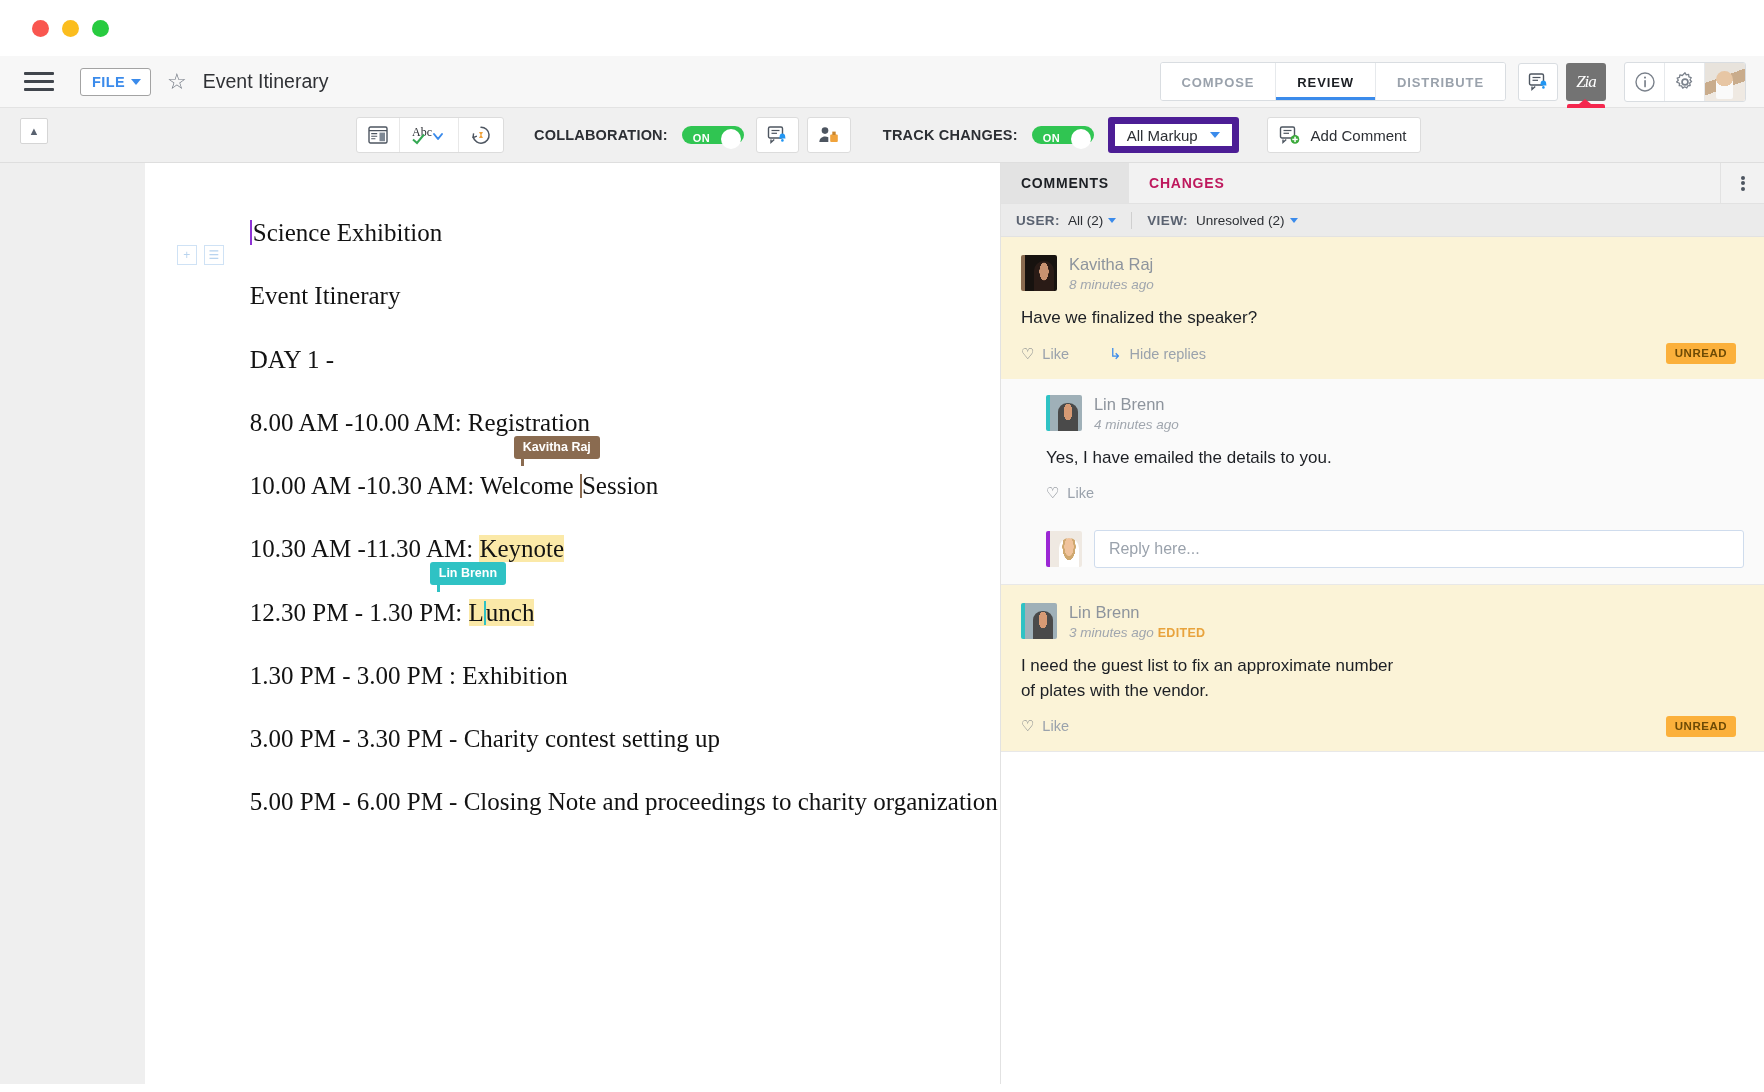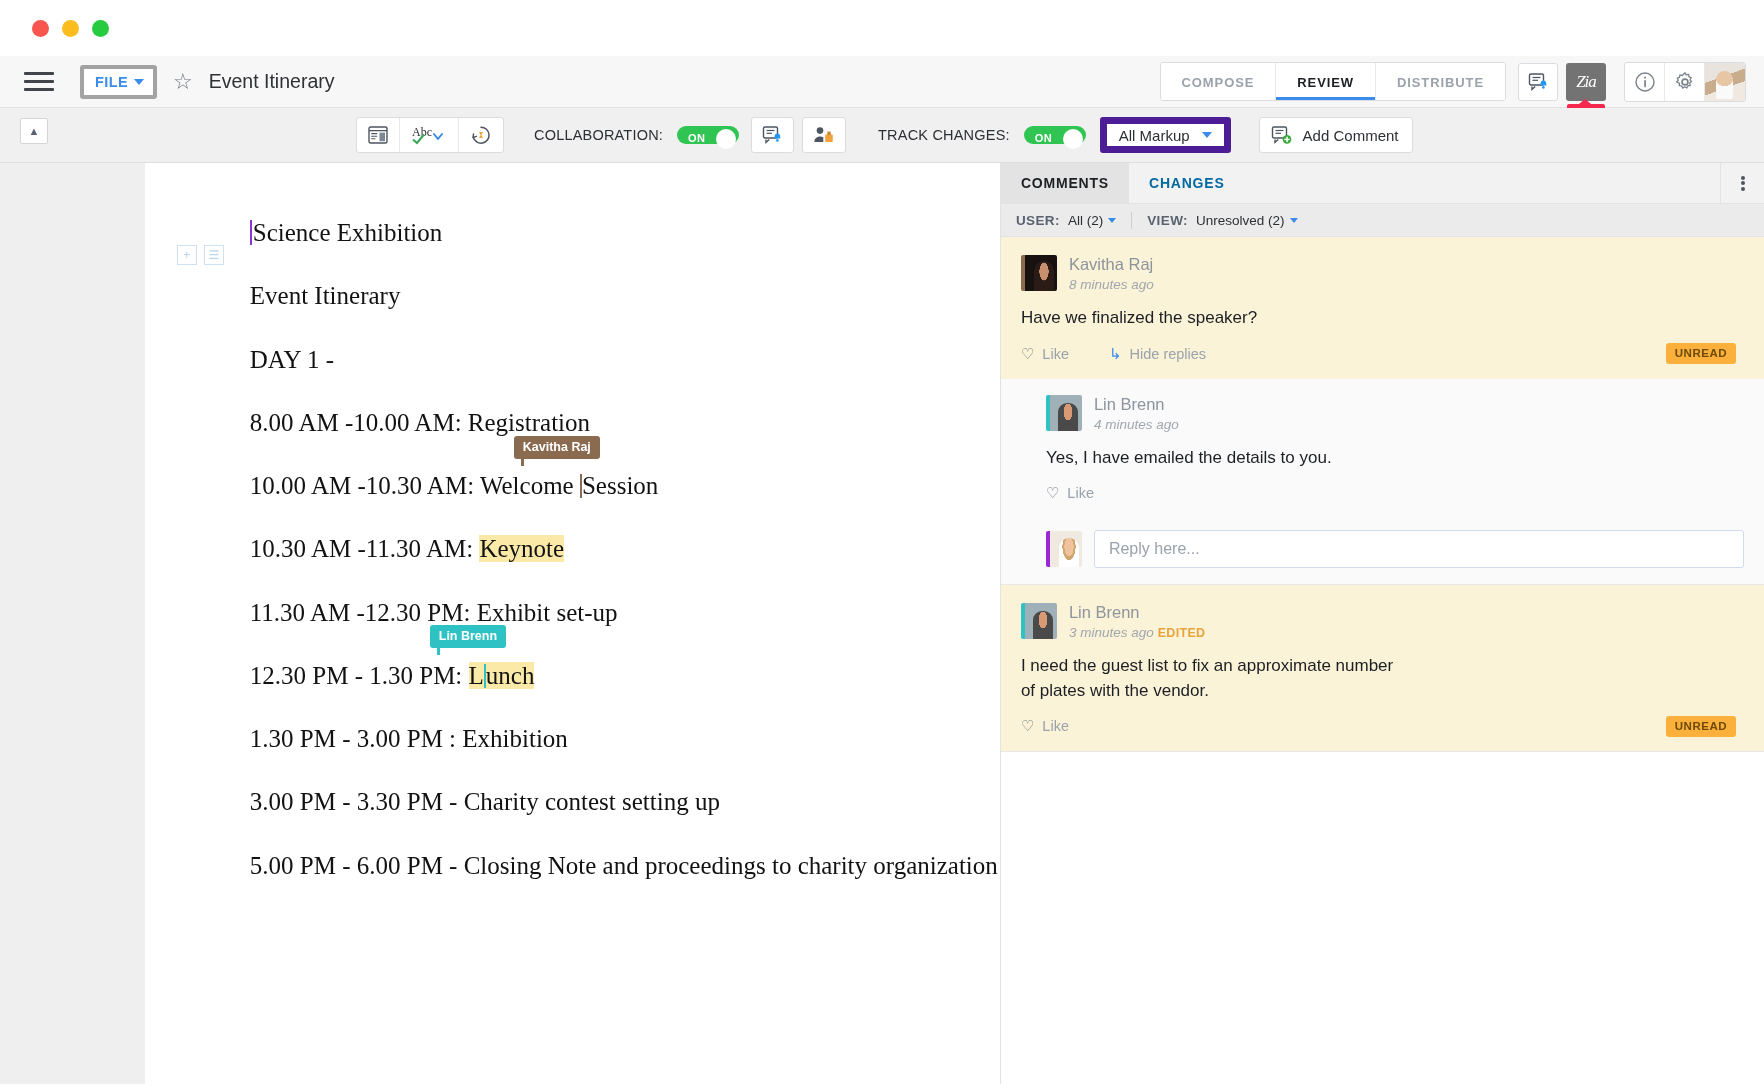--- a/index.html
+++ b/index.html
@@ -20,21 +20,21 @@
   .light.green { background: #27cb3f; }
 
   
   .headerbar {
     height: 52px; background: #f7f7f7; border-bottom: 1px solid #e3e3e3;
     display: flex; align-items: center; padding: 0 18px 0 24px;
   }
   .hamburger { width: 30px; display: flex; flex-direction: column; gap: 5px; cursor: pointer; }
   .hamburger i { display: block; height: 3px; background: #40454c; border-radius: 1px; }
   .file-btn {
-    margin-left: 26px; border: 4px solid #a3a3a3; border-radius: 3px; background: #fff;
+    margin-left: 26px; border: 1px solid #a3a3a3; border-radius: 3px; background: #fff;
     color: #3b8beb; font-size: 14.5px; font-weight: 600; letter-spacing: .4px;
     padding: 5px 9px 5px 11px; display: flex; align-items: center; gap: 6px; cursor: pointer;
   }
   .star { margin-left: 16px; font-size: 22px; color: #6f7680; cursor: pointer; line-height: 1; }
   .doc-title { margin-left: 16px; font-size: 19.5px; color: #2f3135; }
 
   .header-right { margin-left: auto; display: flex; align-items: center; }
   .seg {
     display: flex; border: 1px solid #d9dde1; border-radius: 3px; background: #fff; overflow: hidden;
   }
@@ -86,21 +86,21 @@
   }
   .collapse-btn {
     position: absolute; left: 20px; top: 10px; width: 28px; height: 26px;
     border: 1px solid #d5d5d5; background: #fff; border-radius: 2px;
     display: flex; align-items: center; justify-content: center; color: #596270; font-size: 11px; cursor: pointer;
   }
   .tb-center { display: flex; align-items: center; margin-left: 356px; }
   .tb-group { display: flex; background: #fff; border: 1px solid #dcdcdc; border-radius: 3px; overflow: hidden; }
   .tb-group > .tb-item { height: 34px; display: flex; align-items: center; justify-content: center; padding: 15px 11px; border-right: 1px solid #e8e8e8; cursor: pointer; }
   .tb-group > .tb-item:last-child { border-right: none; }
-  .tb-label { font-size: 14.5px; font-weight: 400; color: #2c2f34; letter-spacing: .2px; }
+  .tb-label { font-size: 14.5px; font-weight: 700; color: #2c2f34; letter-spacing: .2px; }
   .toggle {
     width: 62px; height: 18px; border-radius: 14px; background: #30c552; position: relative; cursor: pointer;
   }
   .toggle span { position: absolute; left: 11px; top: 6px; font-size: 11px; font-weight: 700; color: #fff; letter-spacing: .4px; }
   .toggle:after { content: ""; position: absolute; right: 3px; top: 3px; width: 20px; height: 20px; border-radius: 50%; background: #fff; }
   .pill { background: #fff; border: 1px solid #dcdcdc; border-radius: 3px; height: 36px; display: flex; align-items: center; padding: 0 10px; }
   .markup-sel {
     background: #fff; border: 7px solid #4c1d95; border-radius: 3px; height: 36px;
     display: flex; align-items: center; gap: 12px; padding: 0 12px; font-size: 15px; color: #2c2f34; cursor: pointer;
   }
@@ -136,21 +136,21 @@
   .tag-lin { background: #2fc2c4; left: 180px; top: -37px; }
   .tag-lin:after { background: #2fc2c4; }
   .caret-brown { display:inline-block; width:2px; height:24px; background:#8a6b50; vertical-align:-4px; }
   .caret-teal { display:inline-block; width:2px; height:24px; background:#2fc2c4; vertical-align:-4px; }
 
   
   .panel { width: 797px; background: #fafafa; border-left: 1px solid #e2e2e2; display: flex; flex-direction: column; }
   .panel-tabs { height: 41px; background: #f2f2f2; display: flex; align-items: stretch; border-bottom: 1px solid #e2e2e2; position: relative; }
   .panel-tabs .ptab {
     padding: 0 20px; display: flex; align-items: center; font-size: 14px; font-weight: 700;
-    letter-spacing: .8px; color: #0369a1; cursor: pointer;
+    letter-spacing: .8px; color: #be185d; cursor: pointer;
   }
   .panel-tabs .ptab.active { background: #e3e3e3; color: #1c1f24; }
   .kebab { margin-left: auto; width: 44px; display: flex; align-items: center; justify-content: center; cursor: pointer; border-left: 1px solid #e2e2e2; }
   .kdot { width: 4px; height: 4px; border-radius: 50%; background: #4d5560; margin: 1.5px 0; }
   .filters {
     height: 33px; background: #ebebeb; display: flex; align-items: center; gap: 0; padding: 0 15px;
     font-size: 13.5px; color: #4d5560; border-bottom: 1px solid #e2e2e2;
   }
   .flabel { font-weight: 700; letter-spacing: .4px; color: #5a6270; }
   .fval { margin-left: 8px; color: #2c2f34; cursor: pointer; }
@@ -356,21 +356,20 @@
         <p>Event Itinerary</p>
         <p>DAY 1 -</p>
         <p>8.00 AM -10.00 AM: Registration</p>
         <p>
           <span class="cursor-tag tag-kavitha">Kavitha Raj</span>
           <span>10.00 AM -10.30 AM: Welcome </span><span class="caret-brown"></span><span>Session</span>
         </p>
         <p>
           <span>10.30 AM -11.30 AM: </span><span class="hl">Keynote</span>
         </p>
-        <p>11.30 AM -12.30 PM: Exhibit set-up</p>
         <p>
           <span class="cursor-tag tag-lin">Lin Brenn</span>
           <span>12.30 PM - 1.30 PM: </span><span class="hl"><span>L</span><span class="caret-teal"></span><span>unch</span></span>
         </p>
         <p>1.30 PM - 3.00 PM : Exhibition</p>
         <p>3.00 PM - 3.30 PM - Charity contest setting up</p>
         <p>5.00 PM - 6.00 PM - Closing Note and proceedings to charity organization</p>
       </div>
     </div>
 

